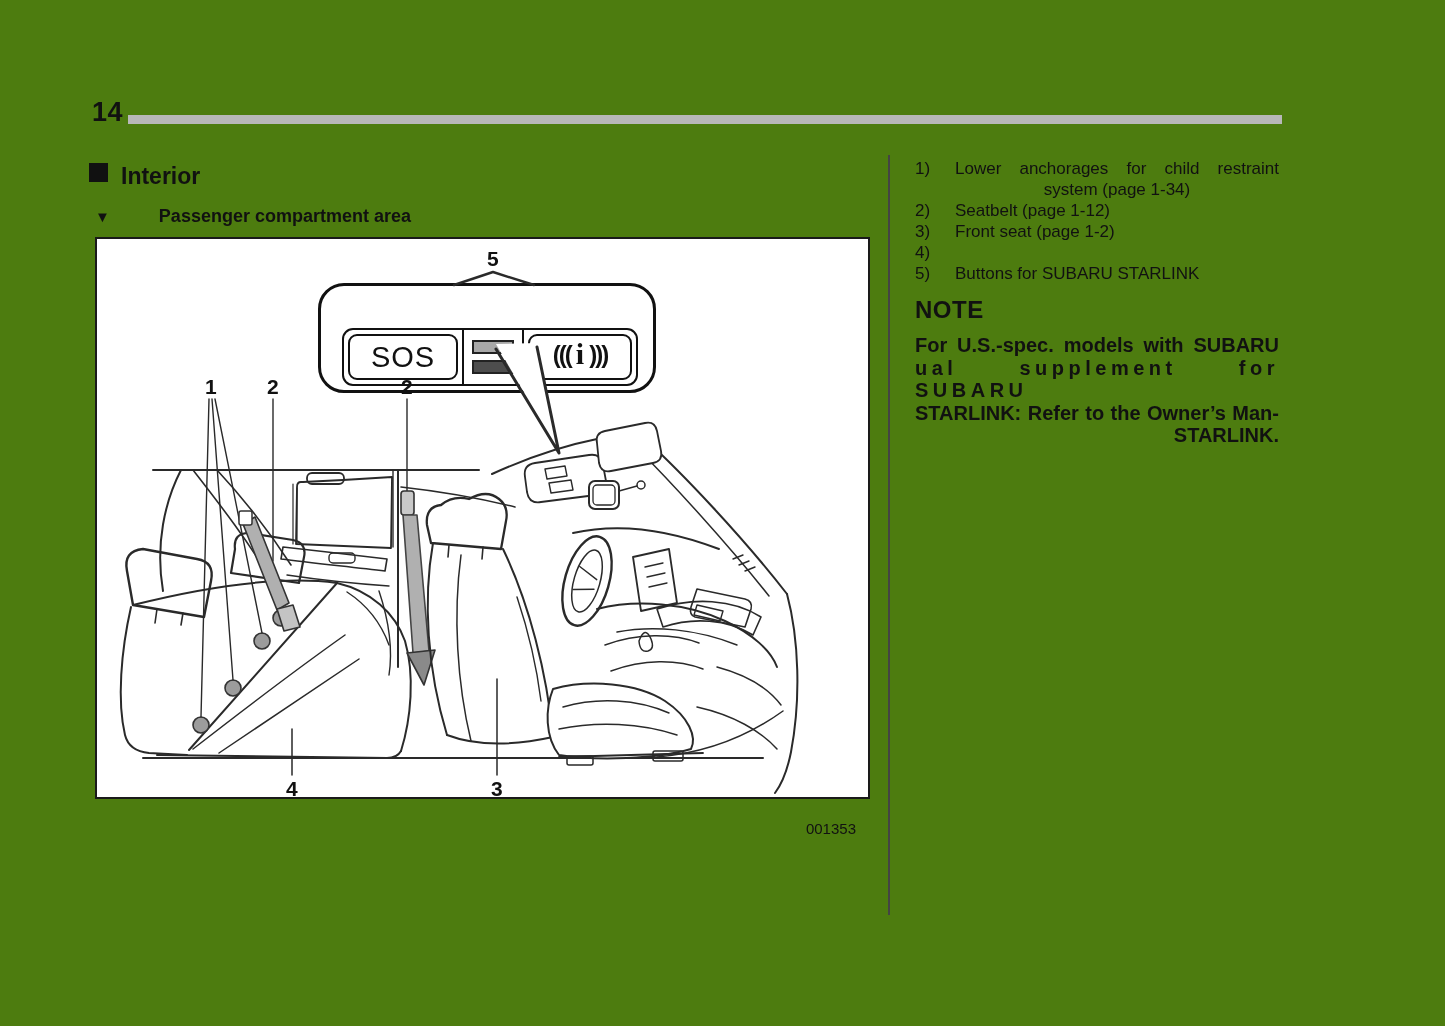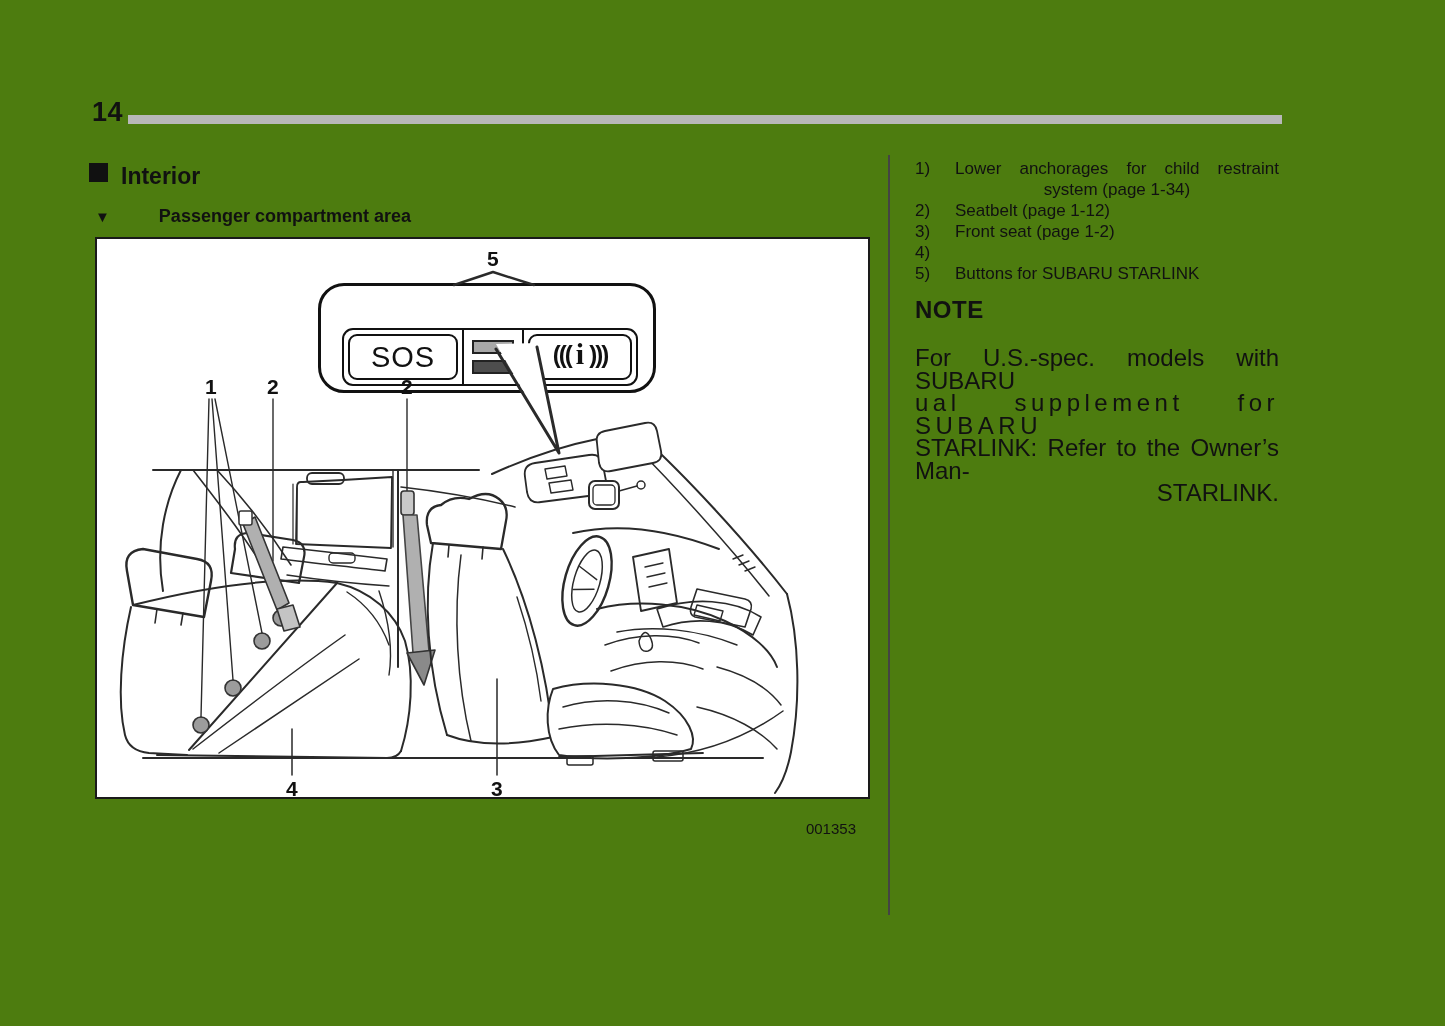--- a/index.html
+++ b/index.html
@@ -64,21 +64,21 @@
   
   .v-divider{left:888px;top:155px;width:2px;height:760px;background:#444;}
 
   .legend{left:915px;top:158px;width:364px;font-size:17px;line-height:21px;}
   .legend-row{display:flex;}
   .legend-num{flex:0 0 40px;}
   .legend-text{flex:1 1 auto;}
   .jline{text-align:justify;text-align-last:justify;}
 
   .note-heading{left:915px;top:296px;font-size:24px;font-weight:bold;letter-spacing:0.5px;}
-  .note-body{left:915px;top:347px;width:364px;font-size:24px;font-weight:normal;line-height:22.5px;}
+  .note-body{left:915px;top:334px;width:364px;font-size:20px;font-weight:bold;line-height:22.5px;}
   .note-line{white-space:nowrap;text-align:right;}
   .note-line.j{white-space:normal;text-align:justify;text-align-last:justify;}
   .note-line.spread{letter-spacing:4.5px;}
 </style>
 </head>
 <body>
 
 <div class="page">
 
   <div class="abs page-number">14</div>

